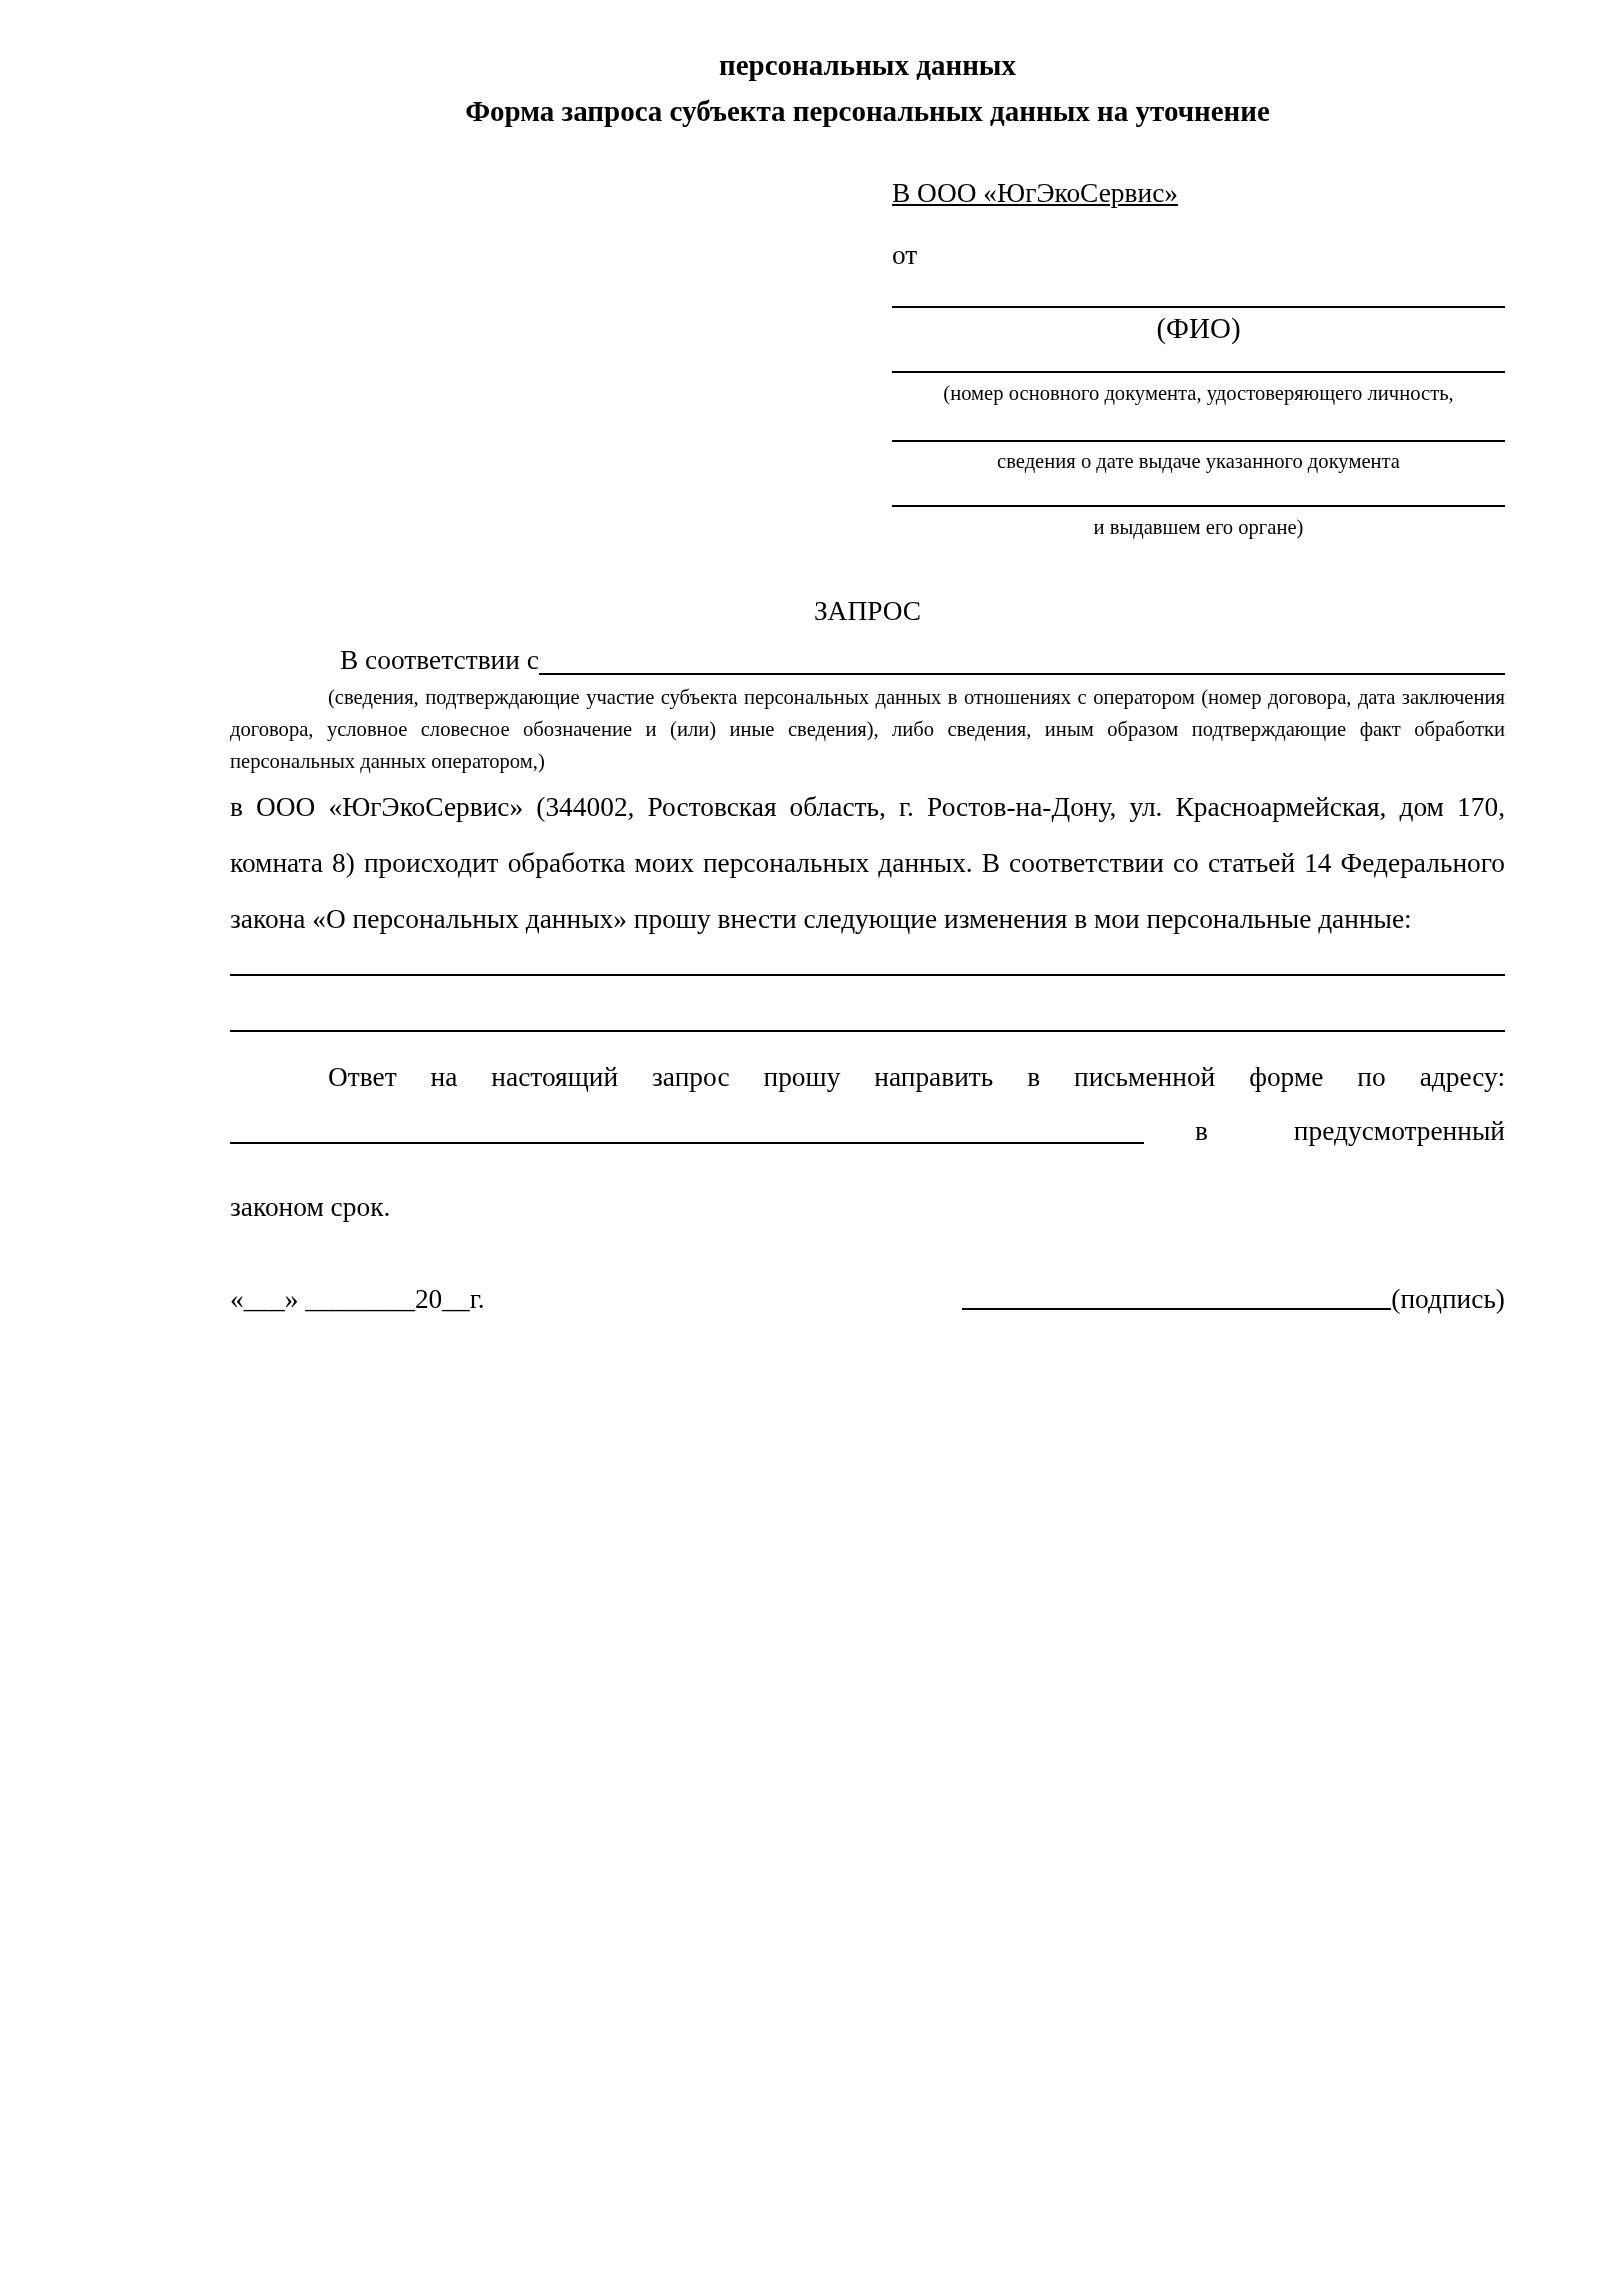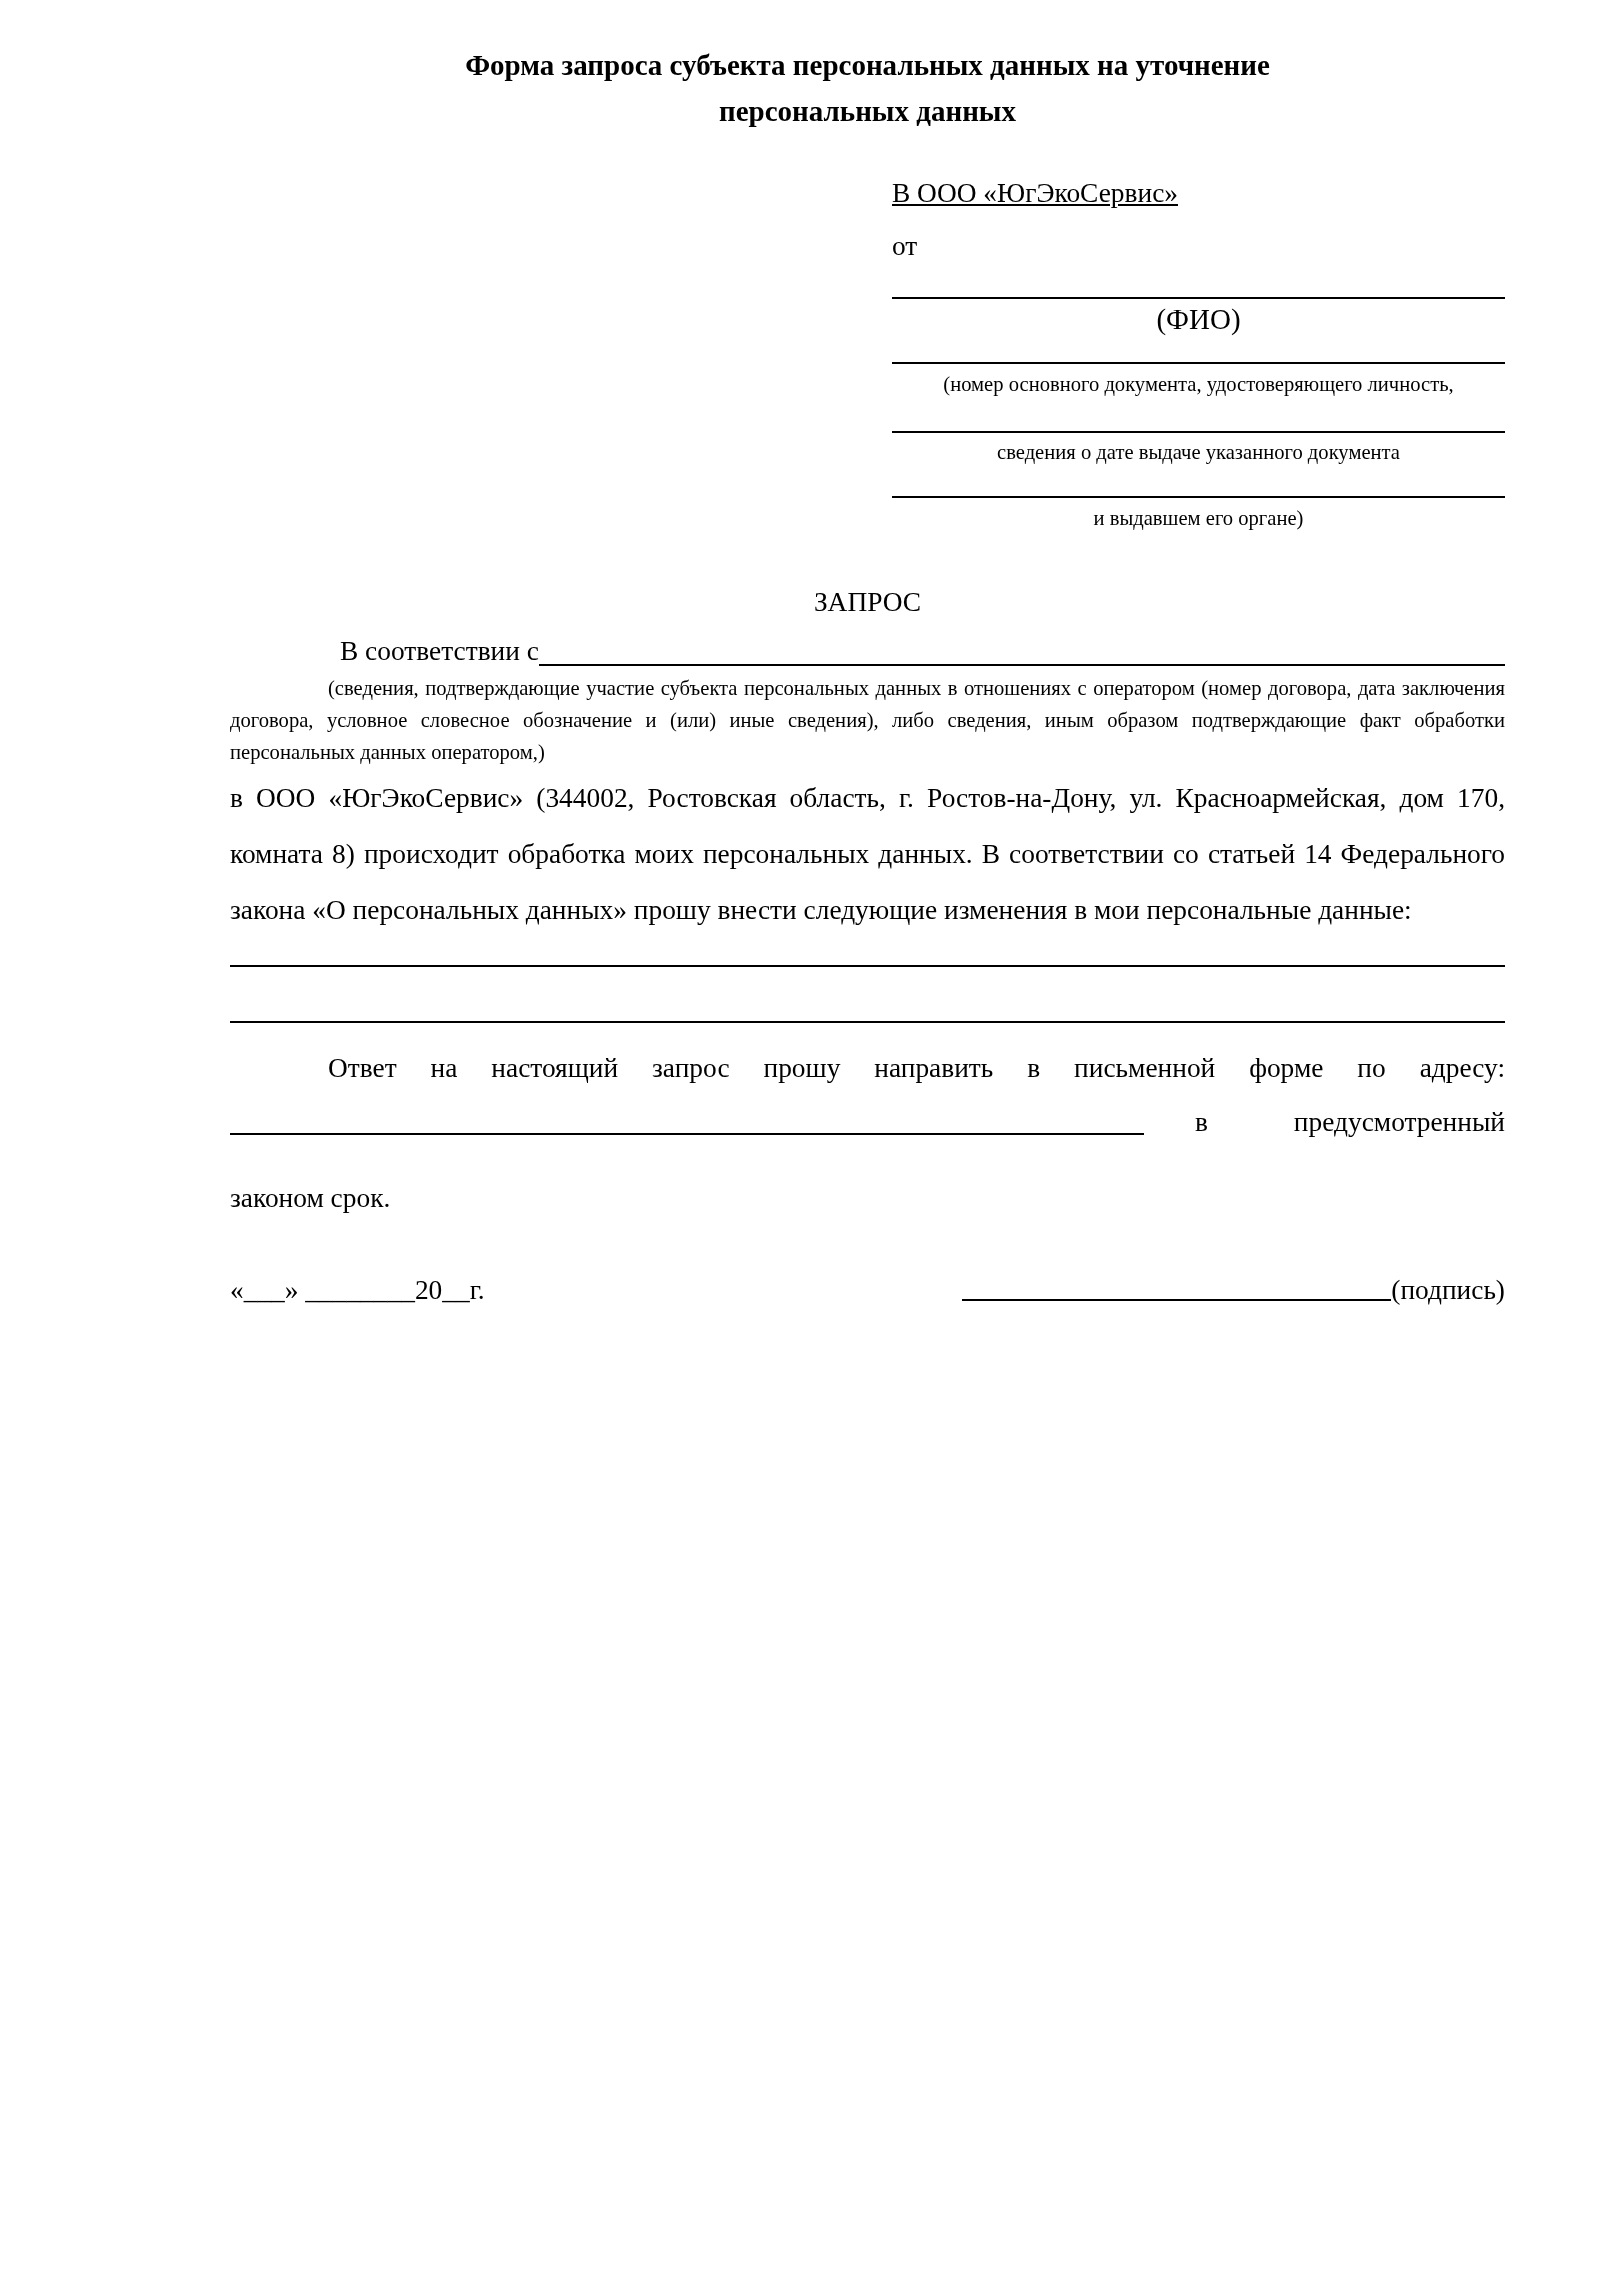--- a/index.html
+++ b/index.html
@@ -35,21 +35,21 @@
     font-size: 29px;
     line-height: 46px;
   }
   
   .addressee {
     margin-top: 42px;
     margin-left: 662px;
     font-size: 27.4px;
   }
   .addr-to { line-height: 35px; text-decoration: underline; }
-  .addr-from { line-height: 35px; margin-top: 18px; }
+  .addr-from { line-height: 35px; margin-top: 27px; }
   .field-line {
     border-bottom: 2px solid #000;
     width: 100%;
   }
   .fl-1 { height: 33px; }
   .fl-2 { height: 30px; }
   .fl-3 { height: 33px; }
   .fl-4 { height: 30px; }
   .field-caption {
     text-align: center;
@@ -156,22 +156,22 @@
   }
   .sig-caption { line-height: 39px; white-space: nowrap; text-align: center; }
 </style>
 </head>
 <body>
 
 <div class="page">
 
 
   <div class="title">
+    <div>персональных данных</div>
     <div>Форма запроса субъекта персональных данных на уточнение</div>
-    <div>персональных данных</div>
   </div>
 
   <div class="addressee">
     <div class="addr-to">В ООО «ЮгЭкоСервис»</div>
     <div class="addr-from">от</div>
 
     <div class="field-line fl-1"></div>
     <div class="field-caption fio">(ФИО)</div>
 
     <div class="field-line fl-2"></div>

